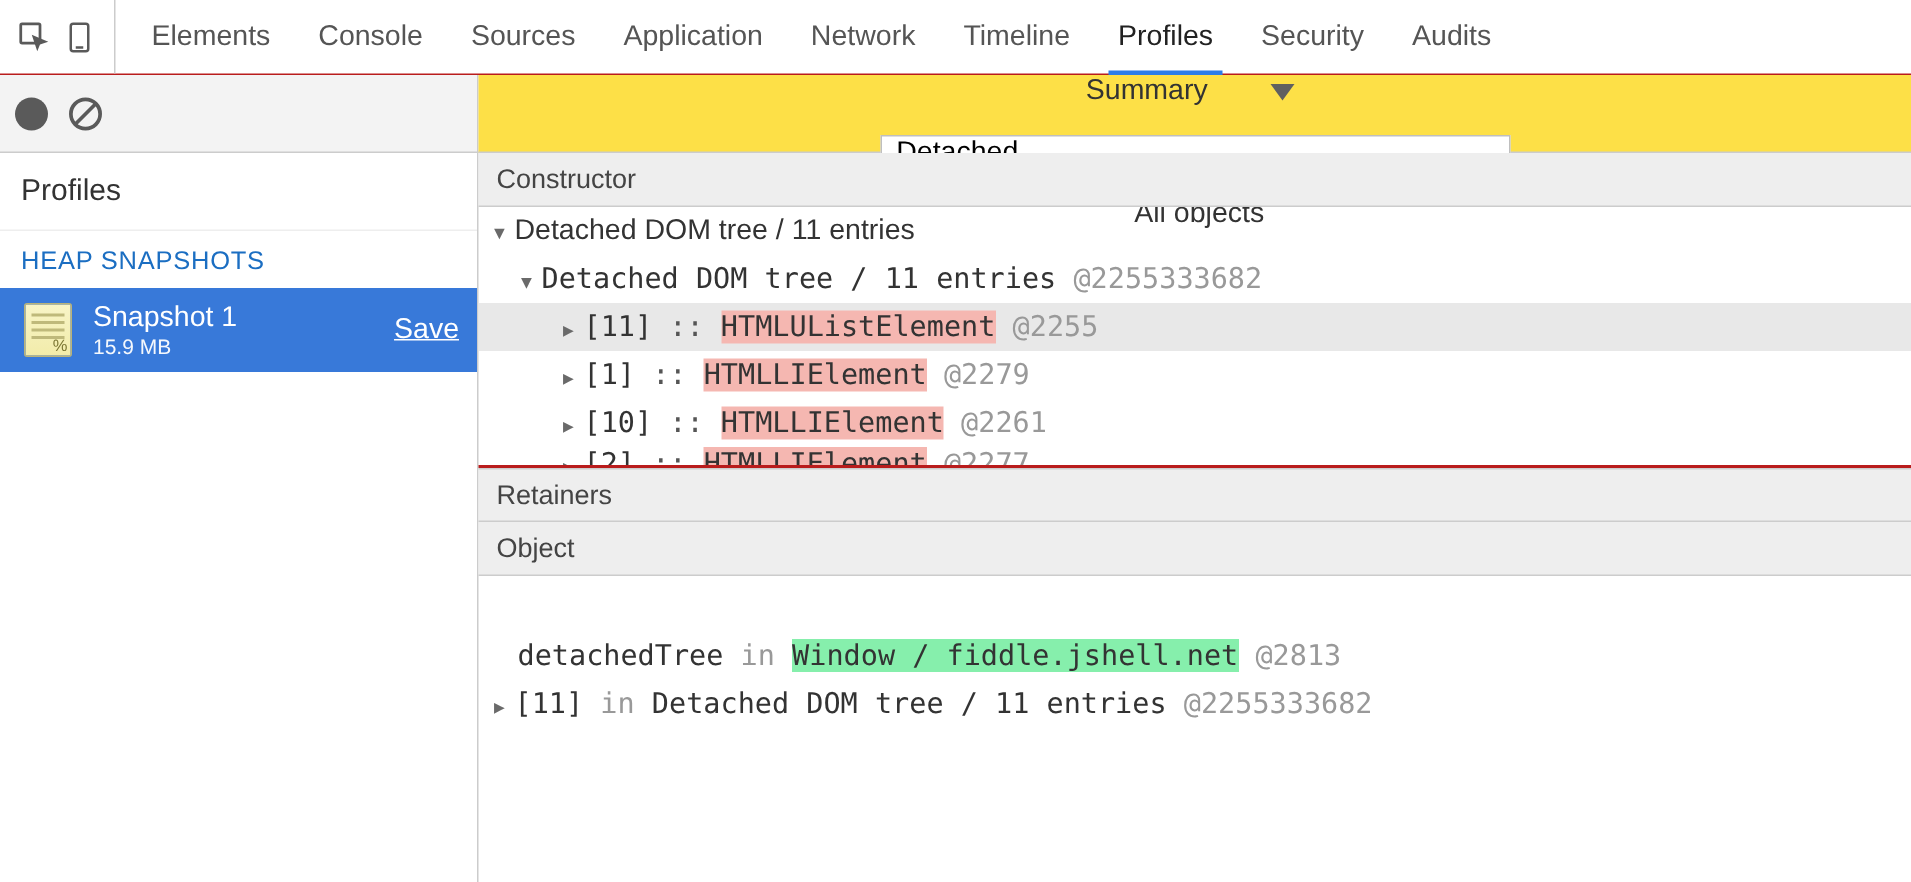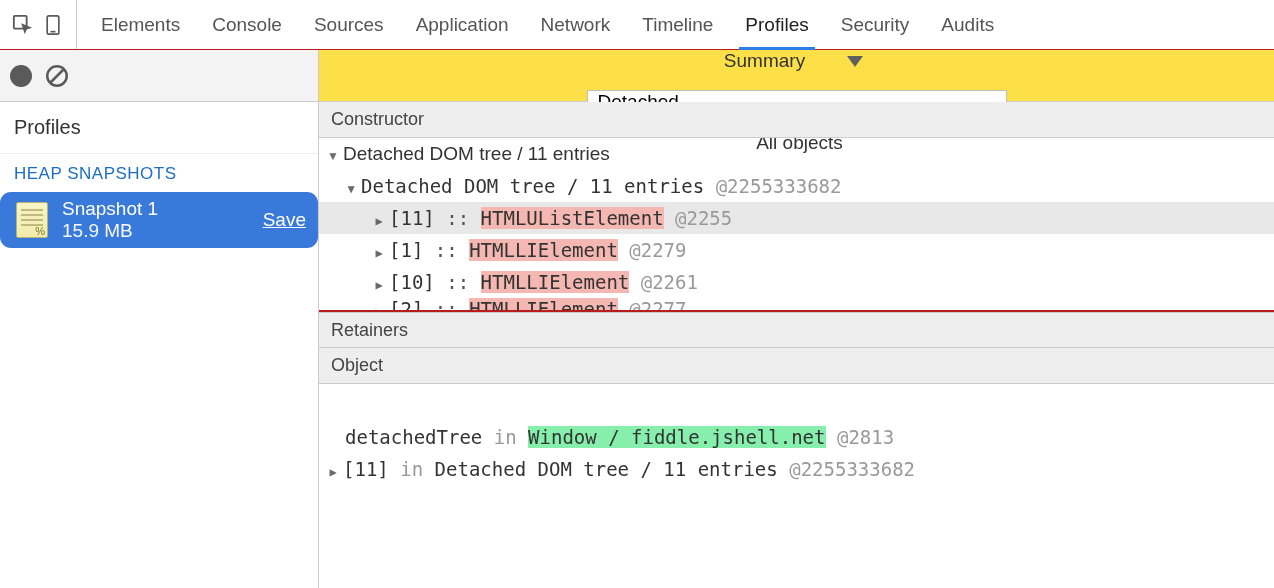--- a/index.html
+++ b/index.html
@@ -17,27 +17,27 @@
 
   
   .main { flex:1; display:flex; min-height:0; }
   .sidebar { width:319px; border-right:1px solid #ccc; display:flex; flex-direction:column; background:#fff; }
   .side-tool { height:52px; border-bottom:1px solid #ccc; display:flex; align-items:center; padding:0 10px; gap:12px; background:#f3f3f3; }
   .record-dot { width:22px; height:22px; border-radius:50%; background:#5a5a5a; }
   .clear-icon { width:26px; height:26px; }
 
   .side-header { padding:14px 14px; font-size:20px; color:#333; border-bottom:1px solid #eee; }
   .side-section { padding:10px 14px 8px; color:#1b6ec2; font-size:17px; letter-spacing:0.5px; }
-  .snapshot-item { display:flex; align-items:center; background:#3879d9; color:#fff; height:56px; padding:0 12px 0 16px;border-radius:11px; }
+  .snapshot-item { display:flex; align-items:center; background:#3879d9; color:#fff; height:56px; padding:0 12px 0 16px; }
   .snap-icon { width:32px; height:36px; background:linear-gradient(#f8f4c7,#f2ecaa); border:1px solid #b9b37a; border-radius:2px; position:relative; margin-right:14px; }
   .snap-icon::before{content:"";position:absolute;left:4px;right:4px;top:6px;height:2px;background:#bfb97b;box-shadow:0 5px 0 #bfb97b,0 10px 0 #bfb97b,0 15px 0 #bfb97b;}
   .snap-icon::after{content:"%";position:absolute;right:2px;bottom:0;font-size:11px;color:#7a7532;}
   .snap-text { display:flex; flex-direction:column; line-height:1.15; }
   .snap-name { font-size:19px; }
-  .snap-size { font-size:19px; opacity:.95; }
+  .snap-size { font-size:14px; opacity:.95; }
   .snap-save { margin-left:auto; color:#fff; text-decoration:underline; font-size:19px; }
 
   
   .content { flex:1; display:flex; flex-direction:column; min-width:0; }
   .toolbar { height:52px; background:#fde047; border-bottom:1px solid #ccc; display:flex; align-items:center; padding:0 14px; gap:18px;flex-direction:column; }
   .summary-sel { display:flex; align-items:center; gap:42px; color:#333; font-size:19px; padding-right:6px; }
   .triangle-down { width:0;height:0;border-left:8px solid transparent;border-right:8px solid transparent;border-top:11px solid #606060; }
   .filter-input { width:420px; height:52px; border:1px solid #bfbfbf; background:#fff; font-size:19px; padding:0 10px; outline:none; }
   .objfilter { color:#333; font-size:19px; margin-left:6px; }
 

